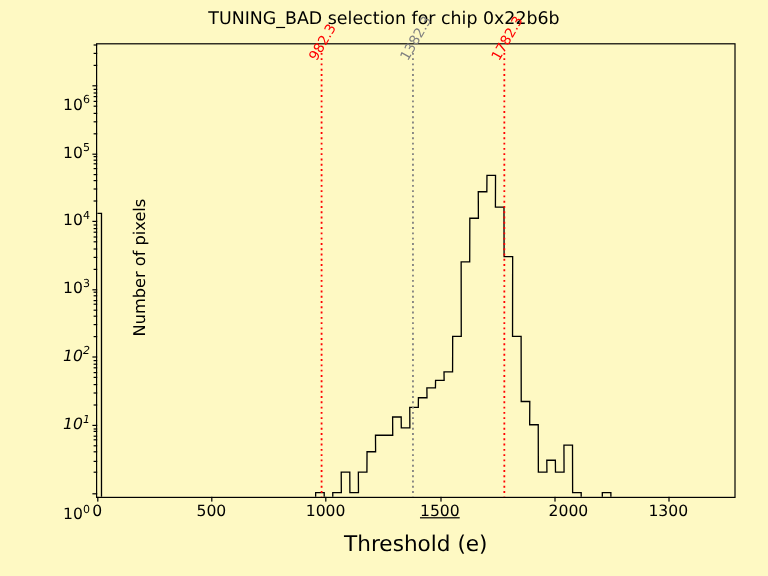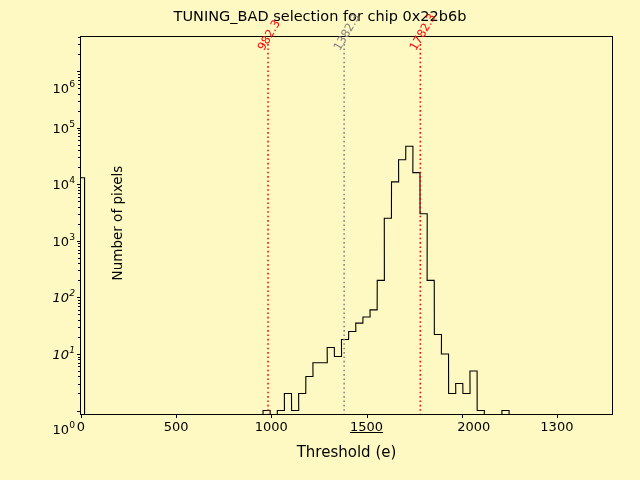--- a/index.html
+++ b/index.html
@@ -95,21 +95,21 @@
     white-space: nowrap;
     font-size: 13px;
     color: #000000;
   }
   #axis-label-x {
     position: absolute;
     left: 80px;
     width: 533px;
     top: 443px;
     text-align: center;
-    font-size: 15px;
+    font-size: 18px;
     color: #000000;
   }
   #axis-label-y {
     position: absolute;
     left: -154px;
     top: 178px;
     width: 379px;
     text-align: center;
     transform: rotate(-90deg);
     font-size: 13.5px;

